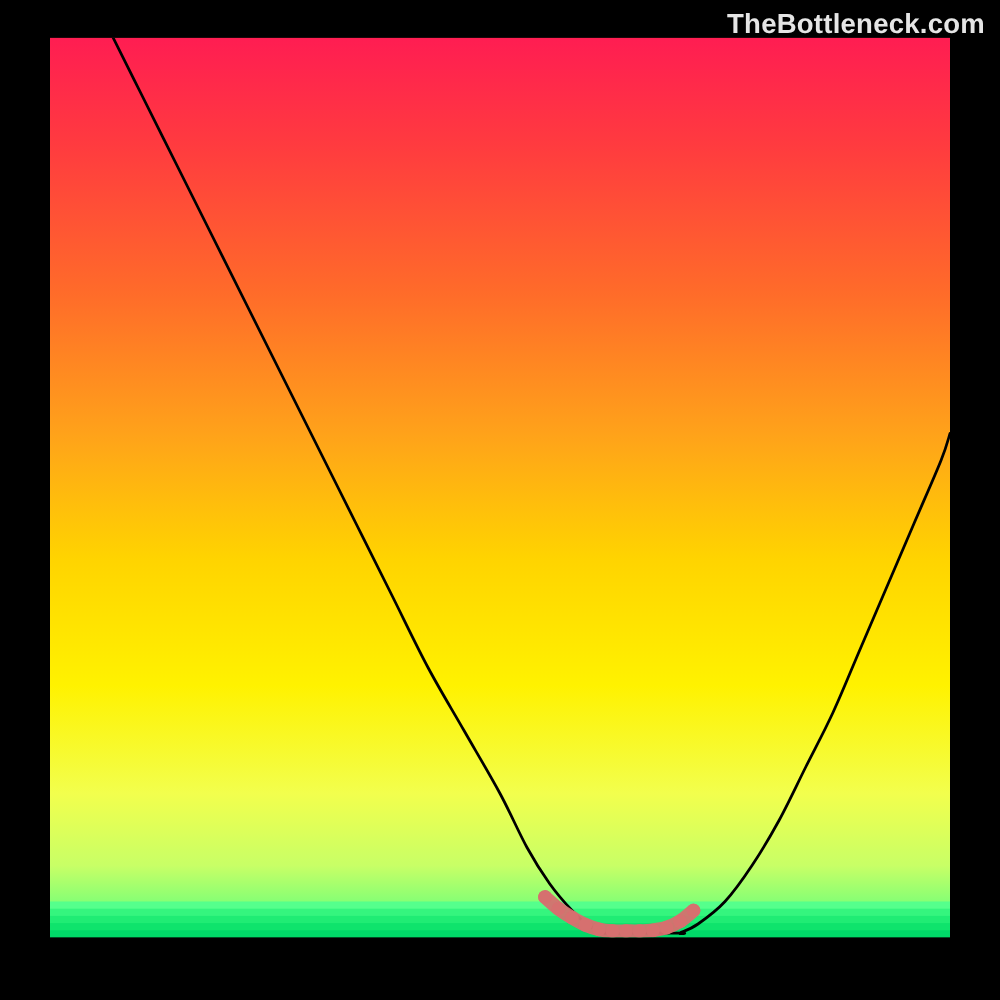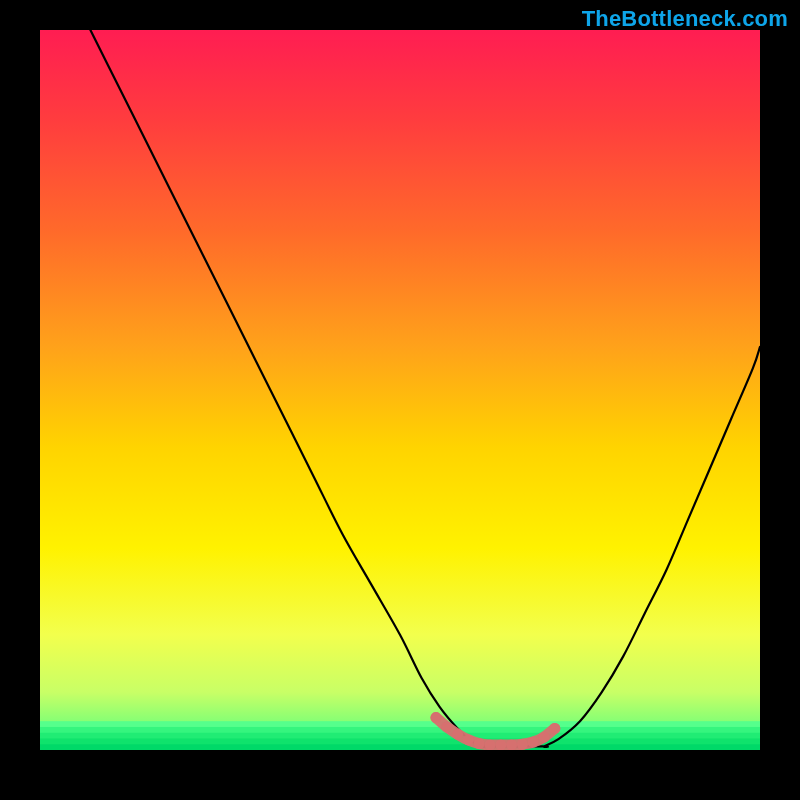--- a/index.html
+++ b/index.html
@@ -24,21 +24,21 @@
     width: 720px;
     height: 720px;
     overflow: hidden;
   }
   .watermark {
     position: absolute;
     top: 6px;
     right: 12px;
     font-size: 22px;
     font-weight: 600;
-    color: #0ea5e9;
+    color: #e5e5e5;
     letter-spacing: 0.2px;
     user-select: none;
   }
   svg { display: block; }
 </style>
 </head>
 <body>
 
 <div class="frame">
   <div class="watermark">TheBottleneck.com</div>

